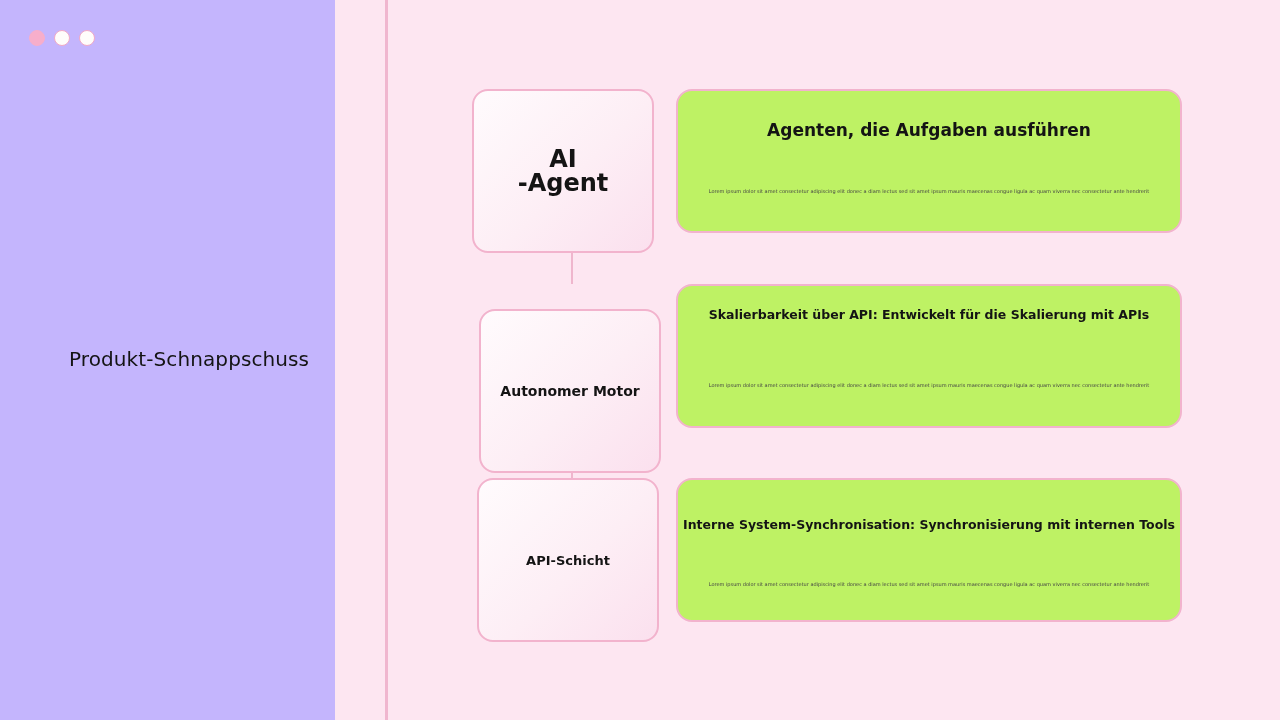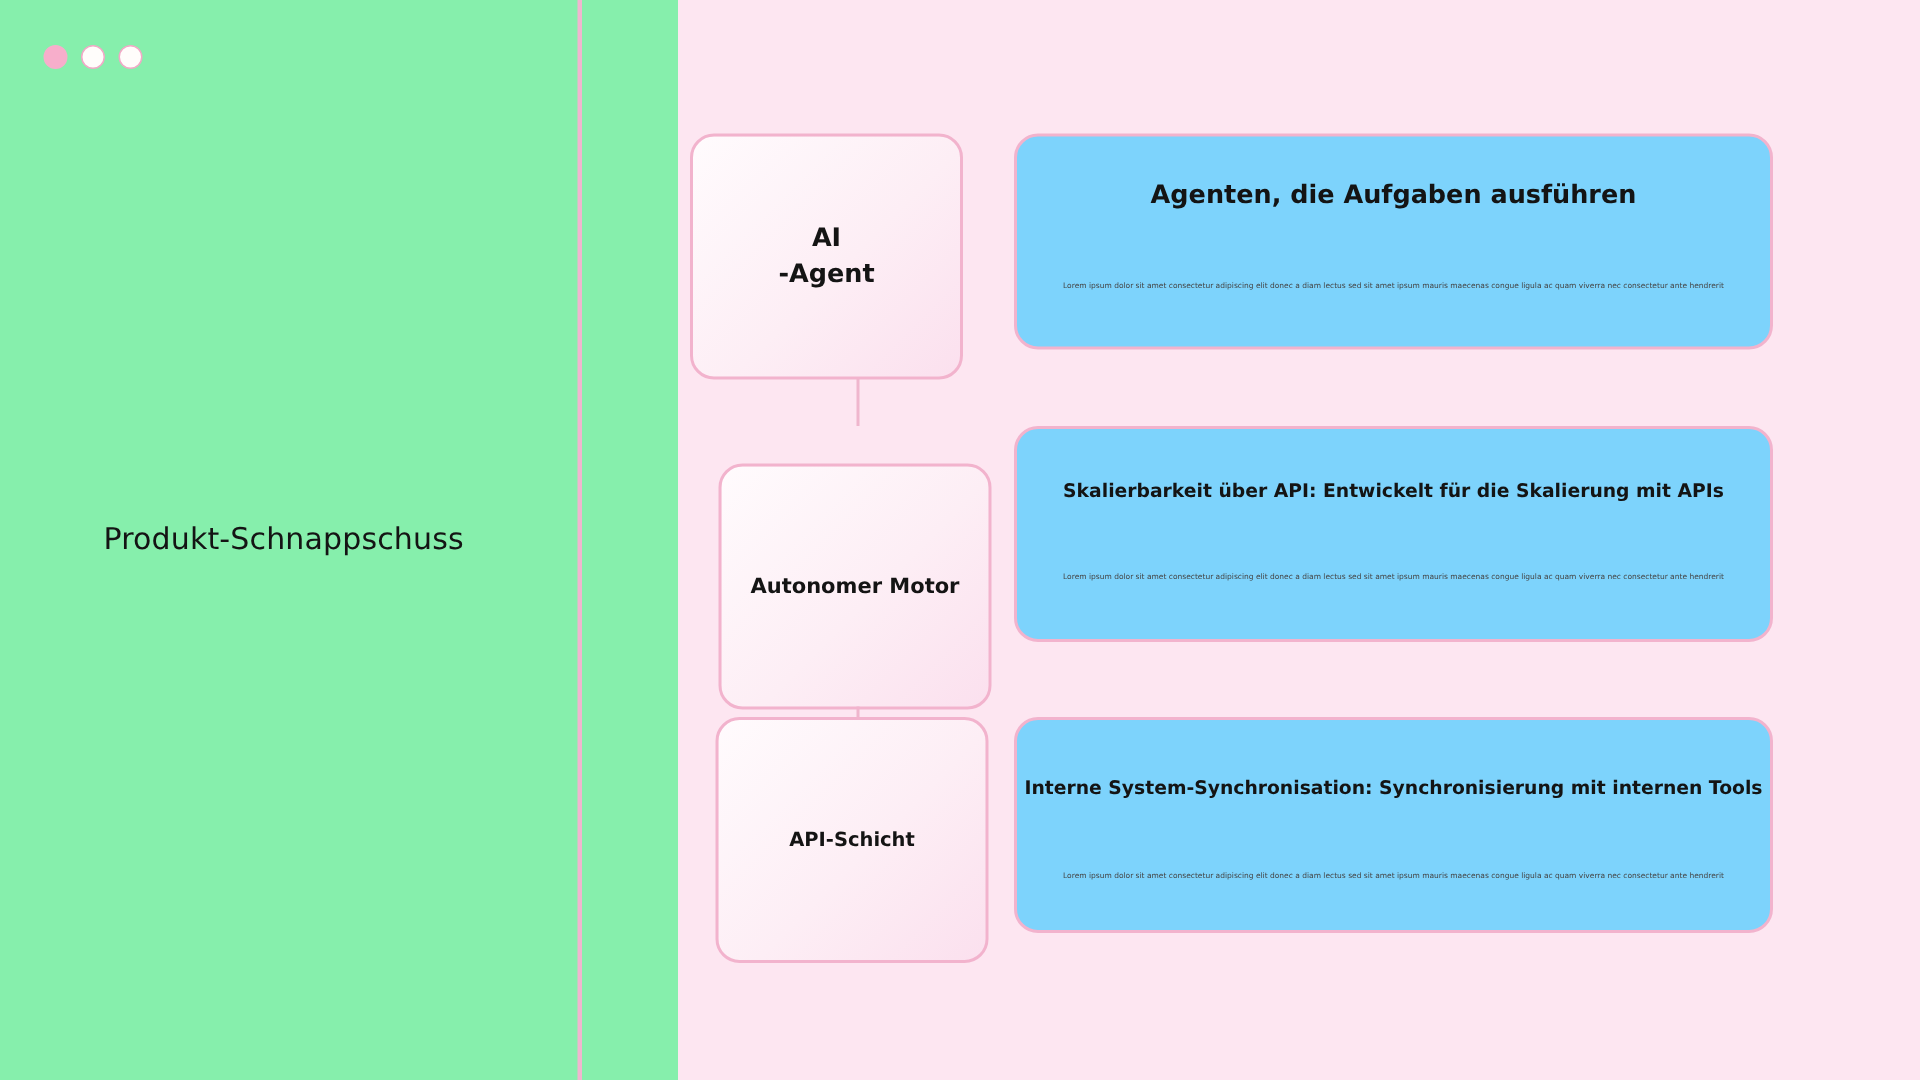--- a/index.html
+++ b/index.html
@@ -3,22 +3,22 @@
 <meta charset="utf-8">
 <style>
   html, body { margin:0; padding:0; }
   body {
     width:1280px; height:720px; position:relative; overflow:hidden;
     font-family: "DejaVu Sans", sans-serif;
     background:#fde6f1;
     color:#141414;
   }
   .left-panel {
-    position:absolute; left:0; top:0; width:452px; height:720px;
-    background:#86efac;
+    position:absolute; left:0; top:0; width:335px; height:720px;
+    background:#c4b5fd;
   }
   .divider {
     position:absolute; left:385px; top:0; width:3px; height:720px;
     background:#f0b6cf;
   }
   .dots { position:absolute; left:29px; top:30px; display:flex; gap:9px; }
   .dot {
     width:16px; height:16px; border-radius:50%; box-sizing:border-box;
     border:1px solid #f1a9c6; background:#fffdfb;
   }
@@ -34,21 +34,21 @@
     background:linear-gradient(135deg,#fffbfd 0%,#fdeef5 55%,#fbe0ee 100%);
     display:flex; align-items:center; justify-content:center; text-align:center;
     font-weight:bold; color:#141414;
   }
   .label-box span { display:block; }
   .connector {
     position:absolute; width:2px; background:#efb6cd;
   }
   .desc-card {
     position:absolute; box-sizing:border-box; left:676px; width:506px; height:144px;
-    border:2px solid #f2b3cd; border-radius:16px; background:#7dd3fc;
+    border:2px solid #f2b3cd; border-radius:16px; background:#bef264;
     text-align:center;
   }
   .desc-title {
     position:absolute; left:0; right:0; font-weight:bold; color:#141414;
     white-space:nowrap;
   }
   .desc-body {
     position:absolute; left:0; right:0; font-size:5px; color:#444;
     white-space:nowrap;
   }
@@ -62,36 +62,36 @@
     <div class="dot"></div>
     <div class="dot"></div>
   </div>
   <div class="slide-title">Produkt-Schnappschuss</div>
 </div>
 <div class="divider"></div>
 
 <div class="connector" style="left:571px; top:252px; height:32px;"></div>
 <div class="connector" style="left:571px; top:447px; height:31px;"></div>
 
-<div class="label-box" style="left:460px; top:89px; font-size:17px; line-height:24px;">
+<div class="label-box" style="left:472px; top:89px; font-size:24px; line-height:24px;">
   <div>
     <span>AI</span>
     <span>-Agent</span>
   </div>
 </div>
 <div class="desc-card" style="top:89px;">
   <div class="desc-title" style="top:29px; font-size:17px;">Agenten, die Aufgaben ausführen</div>
   <div class="desc-body" style="top:97px;">Lorem ipsum dolor sit amet consectetur adipiscing elit donec a diam lectus sed sit amet ipsum mauris maecenas congue ligula ac quam viverra nec consectetur ante hendrerit</div>
 </div>
 
 <div class="label-box" style="left:479px; top:284px; font-size:14px;margin-top:25px;">
   <span>Autonomer Motor</span>
 </div>
 <div class="desc-card" style="top:284px;">
-  <div class="desc-title" style="top:33px; font-size:12.5px;">Skalierbarkeit über API: Entwickelt für die Skalierung mit APIs</div>
+  <div class="desc-title" style="top:21px; font-size:12.5px;">Skalierbarkeit über API: Entwickelt für die Skalierung mit APIs</div>
   <div class="desc-body" style="top:96px;">Lorem ipsum dolor sit amet consectetur adipiscing elit donec a diam lectus sed sit amet ipsum mauris maecenas congue ligula ac quam viverra nec consectetur ante hendrerit</div>
 </div>
 
 <div class="label-box" style="left:477px; top:478px; font-size:13px;">
   <span>API-Schicht</span>
 </div>
 <div class="desc-card" style="top:478px;padding-left:12px;">
   <div class="desc-title" style="top:37px; font-size:12.5px;">Interne System-Synchronisation: Synchronisierung mit internen Tools</div>
   <div class="desc-body" style="top:101px;">Lorem ipsum dolor sit amet consectetur adipiscing elit donec a diam lectus sed sit amet ipsum mauris maecenas congue ligula ac quam viverra nec consectetur ante hendrerit</div>
 </div>

